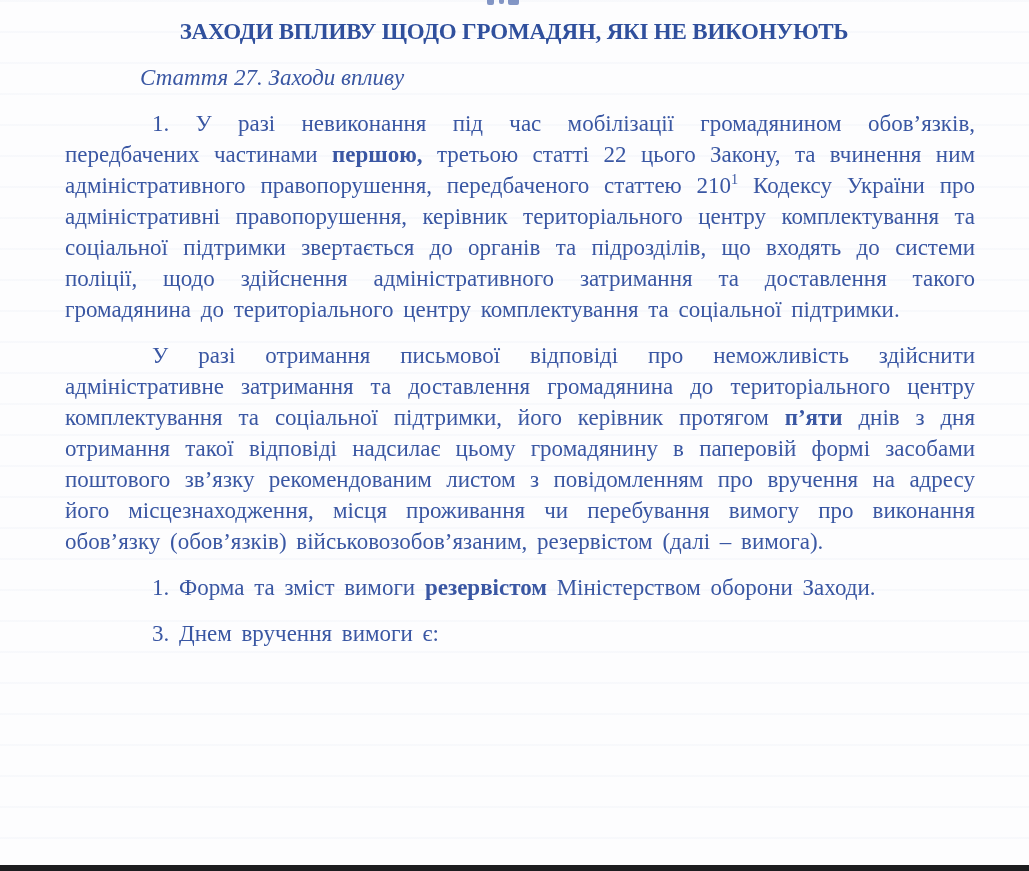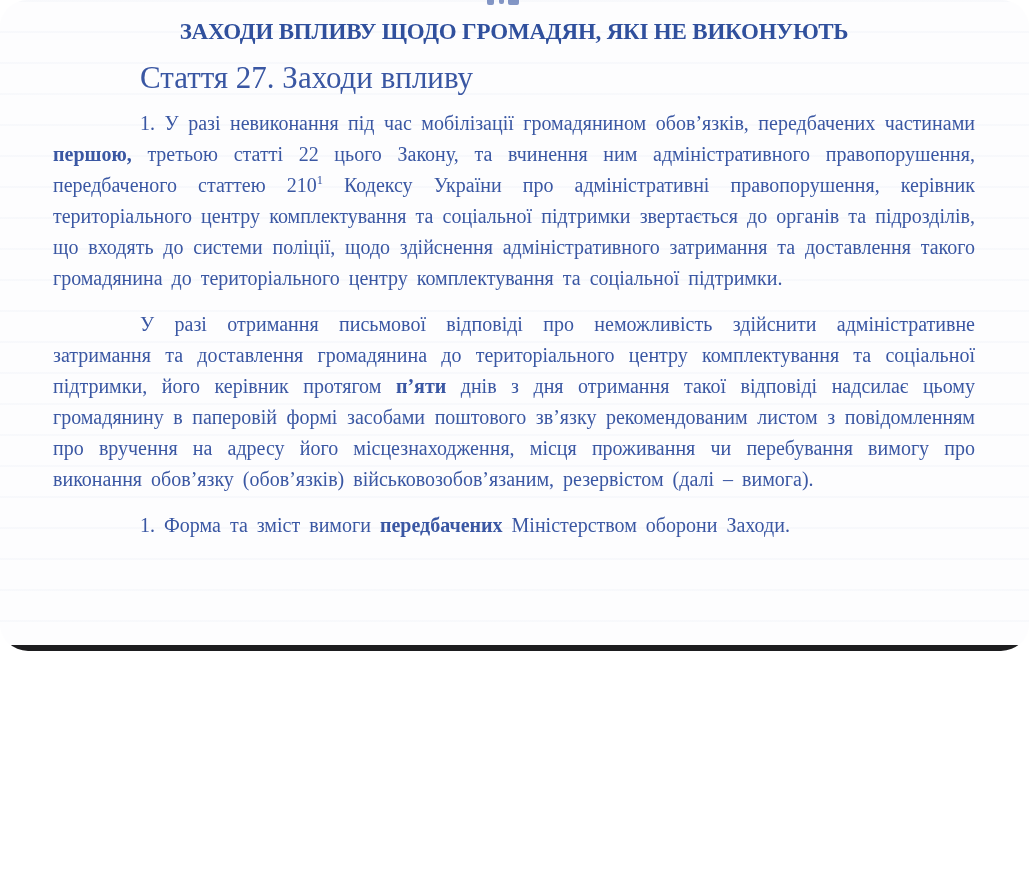--- a/index.html
+++ b/index.html
@@ -3,58 +3,58 @@
 <meta charset="utf-8">
 <style>
   html, body {
     margin: 0;
     padding: 0;
     background: #ffffff;
   }
   .page {
     position: relative;
     width: 1029px;
-    height: 651px;
+    height: 871px;
     overflow: hidden;
     box-sizing: border-box;
     background-color: var(--page-bg, #fdfdfe);
     background-image: repeating-linear-gradient(
       180deg,
       rgba(125, 150, 195, 0.045) 0px, rgba(125, 150, 195, 0.045) 2px,
       rgba(255, 255, 255, 0) 2px, rgba(255, 255, 255, 0) 31px
     );
     font-family: "Liberation Serif", "DejaVu Serif", serif;
     color: var(--text-color, #3a57a3);
-    border-radius: 28px;
   }
   .content {
     padding: 0 54px 0 53px;
   }
   .heading {
     margin: 14px 0 0 0;
     text-align: center;
     font-size: 23px;
     font-weight: bold;
     line-height: 35px;
     letter-spacing: -0.2px;
     color: var(--heading-color, #30509d);
   }
   .heading .hline {
     display: block;
     white-space: nowrap;
   }
   .article-title {
     margin: 13px 0 0 0;
-    font-size: 31px;
+    font-size: 23px;
     line-height: 31px;
     text-indent: 87px;
+    font-style: italic;
   }
   .body-paragraph {
-    margin: 15px 0 0 0;
-    font-size: 20px;
+    margin: 15px 0 0 12px;
+    font-size: 23px;
     line-height: 31px;
     text-align: justify;
     text-indent: 87px;
     word-spacing: 4px;
   }
   .body-paragraph .bold {
     font-weight: bold;
   }
   .body-paragraph sup {
     font-size: 0.62em;
@@ -92,18 +92,19 @@
   <div class="content">
     <h1 class="heading">
       <span class="hline">ЗАХОДИ ВПЛИВУ ЩОДО ГРОМАДЯН, ЯКІ НЕ ВИКОНУЮТЬ</span>
     </h1>
 
     <p class="article-title">Стаття 27. Заходи впливу</p>
 
     <div id="paragraphs">
         <p class="body-paragraph"><span>1. У разі невиконання під час мобілізації громадянином обов’язків, передбачених частинами </span><span class="bold">першою,</span><span> третьою статті 22 цього Закону, та вчинення ним адміністративного правопорушення, передбаченого статтею 210</span><sup>1</sup><span> Кодексу України про адміністративні правопорушення, керівник територіального центру комплектування та соціальної підтримки звертається до органів та підрозділів, що входять до системи поліції, щодо здійснення адміністративного затримання та доставлення такого громадянина до територіального центру комплектування та соціальної підтримки.</span></p>
         <p class="body-paragraph"><span>У разі отримання письмової відповіді про неможливість здійснити адміністративне затримання та доставлення громадянина до територіального центру комплектування та соціальної підтримки, його керівник протягом </span><span class="bold">п’яти</span><span> днів з дня отримання такої відповіді надсилає цьому громадянину в паперовій формі засобами поштового зв’язку рекомендованим листом з повідомленням про вручення на адресу його місцезнаходження, місця проживання чи перебування вимогу про виконання обов’язку (обов’язків) військовозобов’язаним, резервістом (далі – вимога).</span></p>
-        <p class="body-paragraph"><span>1. Форма та зміст вимоги </span><span class="bold">передбачених</span><span> Міністерством оборони Заходи.</span></p>
+        <p class="body-paragraph"><span>1. Форма та зміст вимоги </span><span class="bold">резервістом</span><span> Міністерством оборони Заходи.</span></p>
+        <p class="body-paragraph"><span>3. Днем вручення вимоги є:</span></p>
       </div>
   </div>
 
   <div class="bottom-bar"></div>
 </div>
 
 </body></html>

